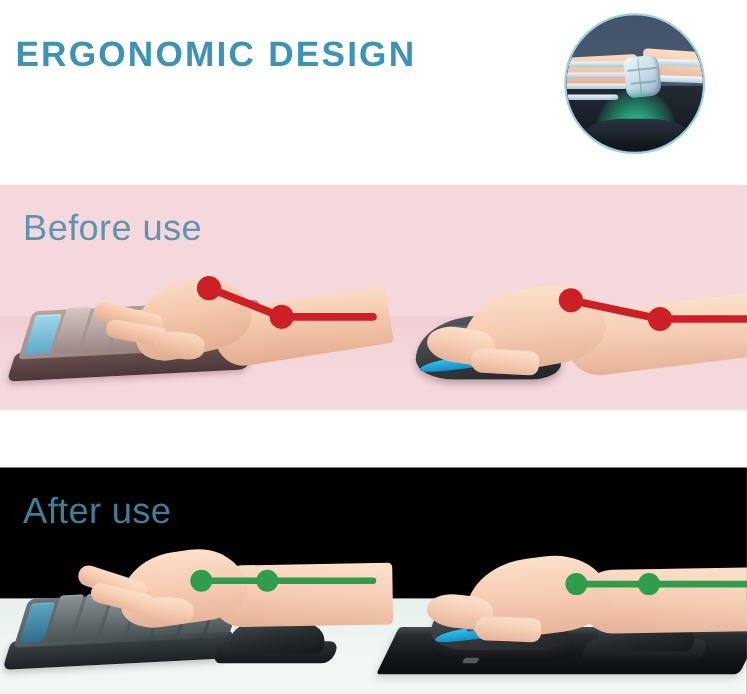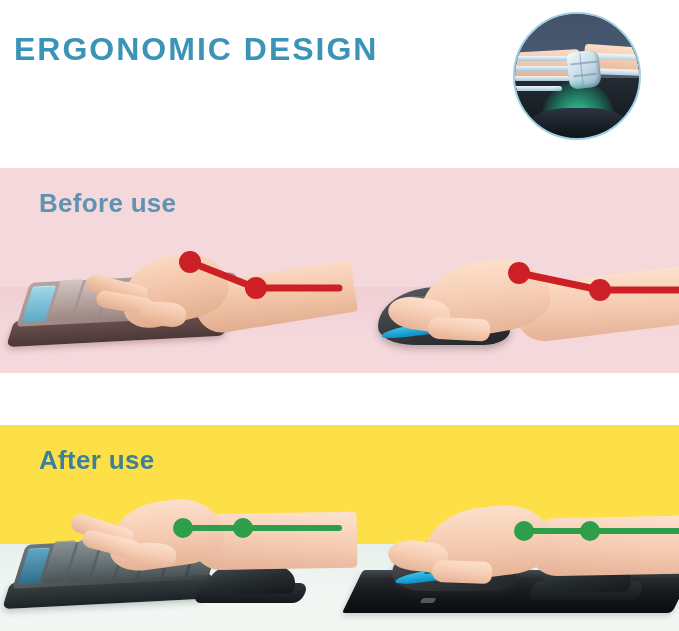--- a/index.html
+++ b/index.html
@@ -53,23 +53,23 @@
         background:radial-gradient(ellipse at 50% 100%,
           rgba(60,230,170,.95) 0%,rgba(35,190,140,.55) 45%,rgba(20,120,95,0) 78%);
         filter:blur(1px);}
   .rest{position:absolute;left:12%;bottom:6%;width:78%;height:18%;
         background:linear-gradient(180deg,#2a3340,#131a21);
         border-radius:40% 40% 6px 6px / 70% 70% 6px 6px;}
 
   
   .panel{position:absolute;left:0;width:679px;overflow:hidden;}
   .panel-before{top:168px;height:205px;background:#f4d8dc;}
-  .panel-after {top:425px;height:206px;background:#fde047;}
-  .panel-label{position:absolute;left:39px;top:20px;font-size:26px;
-               font-weight:700;letter-spacing:.3px;white-space:nowrap;}
+  .panel-after {top:425px;height:206px;background:#000000;}
+  .panel-label{position:absolute;left:21px;top:20px;font-size:33px;
+               font-weight:400;letter-spacing:.3px;white-space:nowrap;}
   .label-before{color:#5f93b2;}
   .label-after{color:#3f7f97;}
   .scene{position:absolute;top:0;height:100%;width:339px;}
   .scene-left{left:0;}
   .scene-right{left:340px;}
 
   
   .desk{position:absolute;left:0;right:0;bottom:0;height:42%;}
   .panel-before .desk{background:linear-gradient(180deg,#f0cfd4 0%,#f4d8dc 55%);}
   .panel-after  .desk{background:linear-gradient(180deg,#e6efeb 0%,#f2f7f4 60%);}

